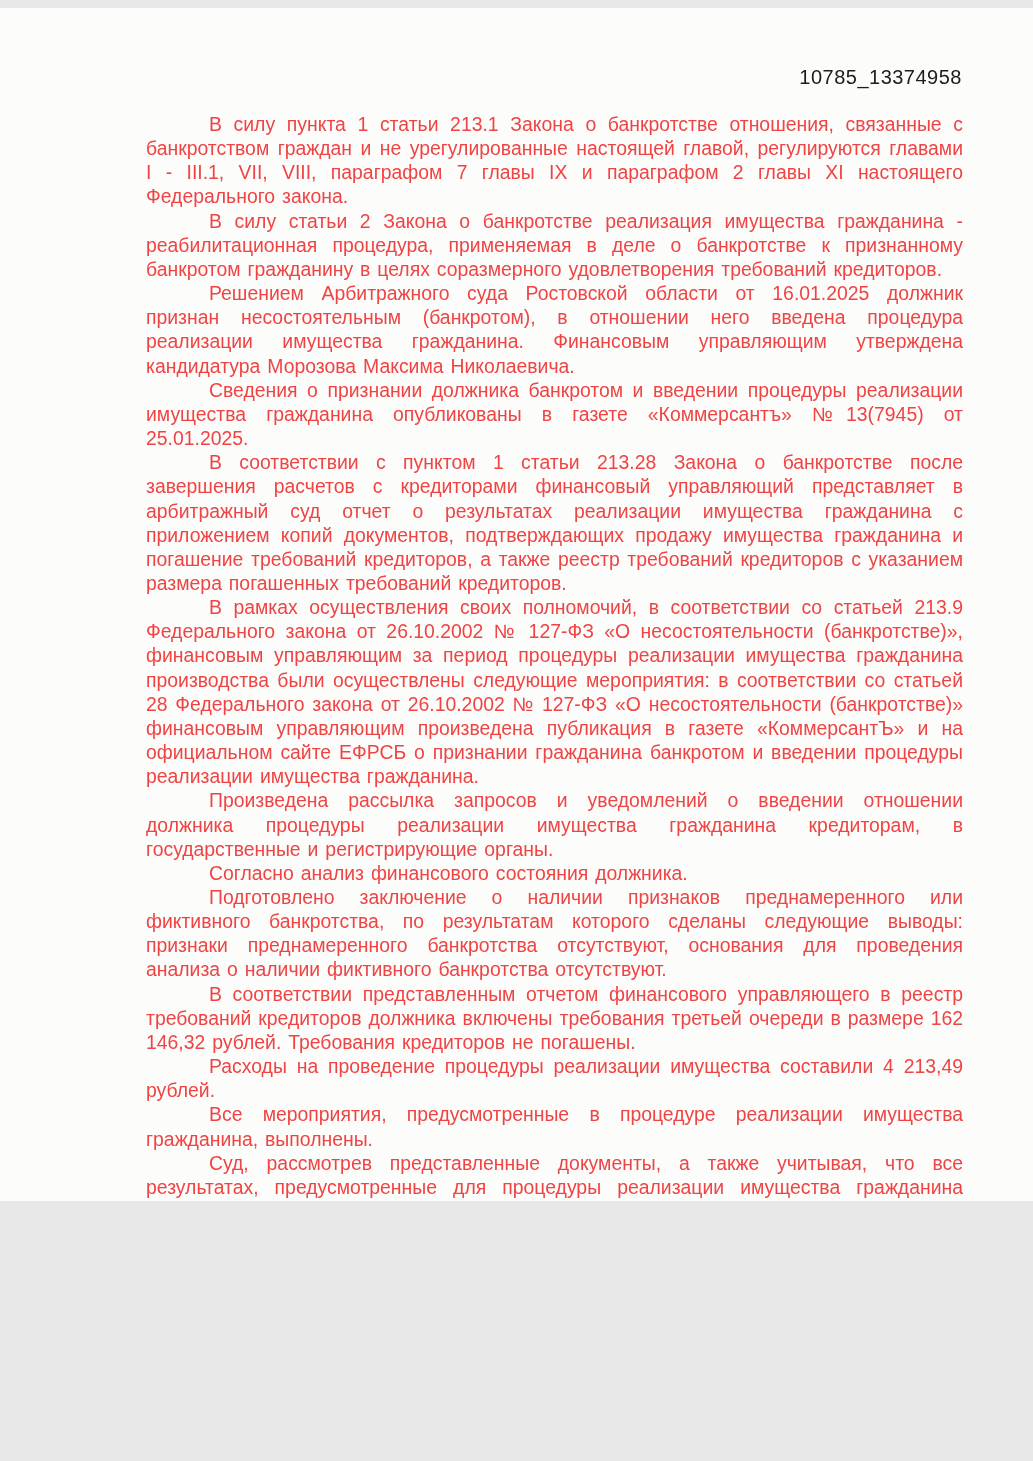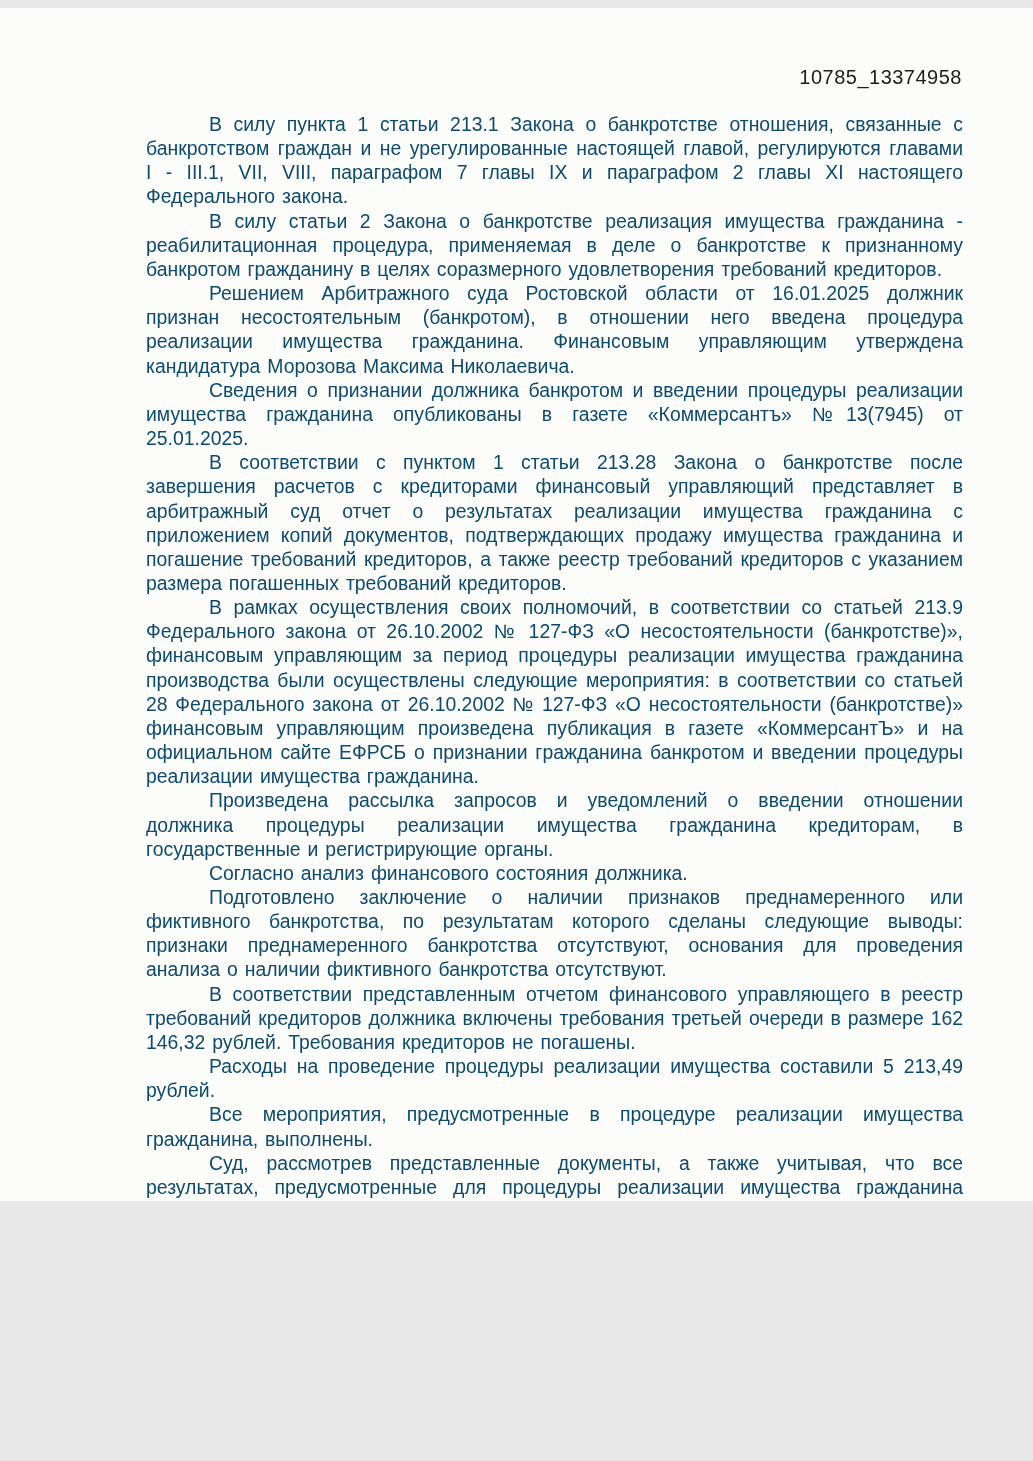--- a/index.html
+++ b/index.html
@@ -32,37 +32,37 @@
     width: 817px;
   }
   .body-text p {
     margin: 0;
     padding: 0;
     text-indent: 63px;
     text-align: justify;
     font-size: 19.4px;
     line-height: 24.15px;
     word-spacing: 0.08em;
-    color: #0c4a6e;
+    color: #ef4444;
   }
 </style>
 </head>
 <body>
 
 <div class="page">
   <div class="doc-number">10785_13374958</div>
 
   <div class="body-text">
     <p>В силу пункта 1 статьи 213.1 Закона о банкротстве отношения, связанные с банкротством граждан и не урегулированные настоящей главой, регулируются главами I - III.1, VII, VIII, параграфом 7 главы IX и параграфом 2 главы XI настоящего Федерального закона.</p>
     <p>В силу статьи 2 Закона о банкротстве реализация имущества гражданина - реабилитационная процедура, применяемая в деле о банкротстве к признанному банкротом гражданину в целях соразмерного удовлетворения требований кредиторов.</p>
     <p>Решением Арбитражного суда Ростовской области от 16.01.2025 должник признан несостоятельным (банкротом), в отношении него введена процедура реализации имущества гражданина. Финансовым управляющим утверждена кандидатура Морозова Максима Николаевича.</p>
     <p>Сведения о признании должника банкротом и введении процедуры реализации имущества гражданина опубликованы в газете «Коммерсантъ» №13(7945) от 25.01.2025.</p>
     <p>В соответствии с пунктом 1 статьи 213.28 Закона о банкротстве после завершения расчетов с кредиторами финансовый управляющий представляет в арбитражный суд отчет о результатах реализации имущества гражданина с приложением копий документов, подтверждающих продажу имущества гражданина и погашение требований кредиторов, а также реестр требований кредиторов с указанием размера погашенных требований кредиторов.</p>
     <p>В рамках осуществления своих полномочий, в соответствии со статьей 213.9 Федерального закона от 26.10.2002 № 127-ФЗ «О несостоятельности (банкротстве)», финансовым управляющим за период процедуры реализации имущества гражданина производства были осуществлены следующие мероприятия: в соответствии со статьей 28 Федерального закона от 26.10.2002 № 127-ФЗ «О несостоятельности (банкротстве)» финансовым управляющим произведена публикация в газете «КоммерсантЪ» и на официальном сайте ЕФРСБ о признании гражданина банкротом и введении процедуры реализации имущества гражданина.</p>
     <p>Произведена рассылка запросов и уведомлений о введении отношении должника процедуры реализации имущества гражданина кредиторам, в государственные и регистрирующие органы.</p>
     <p>Согласно анализ финансового состояния должника.</p>
     <p>Подготовлено заключение о наличии признаков преднамеренного или фиктивного банкротства, по результатам которого сделаны следующие выводы: признаки преднамеренного банкротства отсутствуют, основания для проведения анализа о наличии фиктивного банкротства отсутствуют.</p>
     <p>В соответствии представленным отчетом финансового управляющего в реестр требований кредиторов должника включены требования третьей очереди в размере 162 146,32 рублей. Требования кредиторов не погашены.</p>
-    <p>Расходы на проведение процедуры реализации имущества составили 5 213,49 рублей.</p>
+    <p>Расходы на проведение процедуры реализации имущества составили 4 213,49 рублей.</p>
     <p>Все мероприятия, предусмотренные в процедуре реализации имущества гражданина, выполнены.</p>
     <p>Суд, рассмотрев представленные документы, а также учитывая, что все результатах, предусмотренные для процедуры реализации имущества гражданина завершены, имущество у должника отсутствует, дальнейшее проведение процедуры банкротства нецелесообразно и приведет только к увеличению расходов в деле о</p>
   </div>
 </div>
 
 </body></html>

